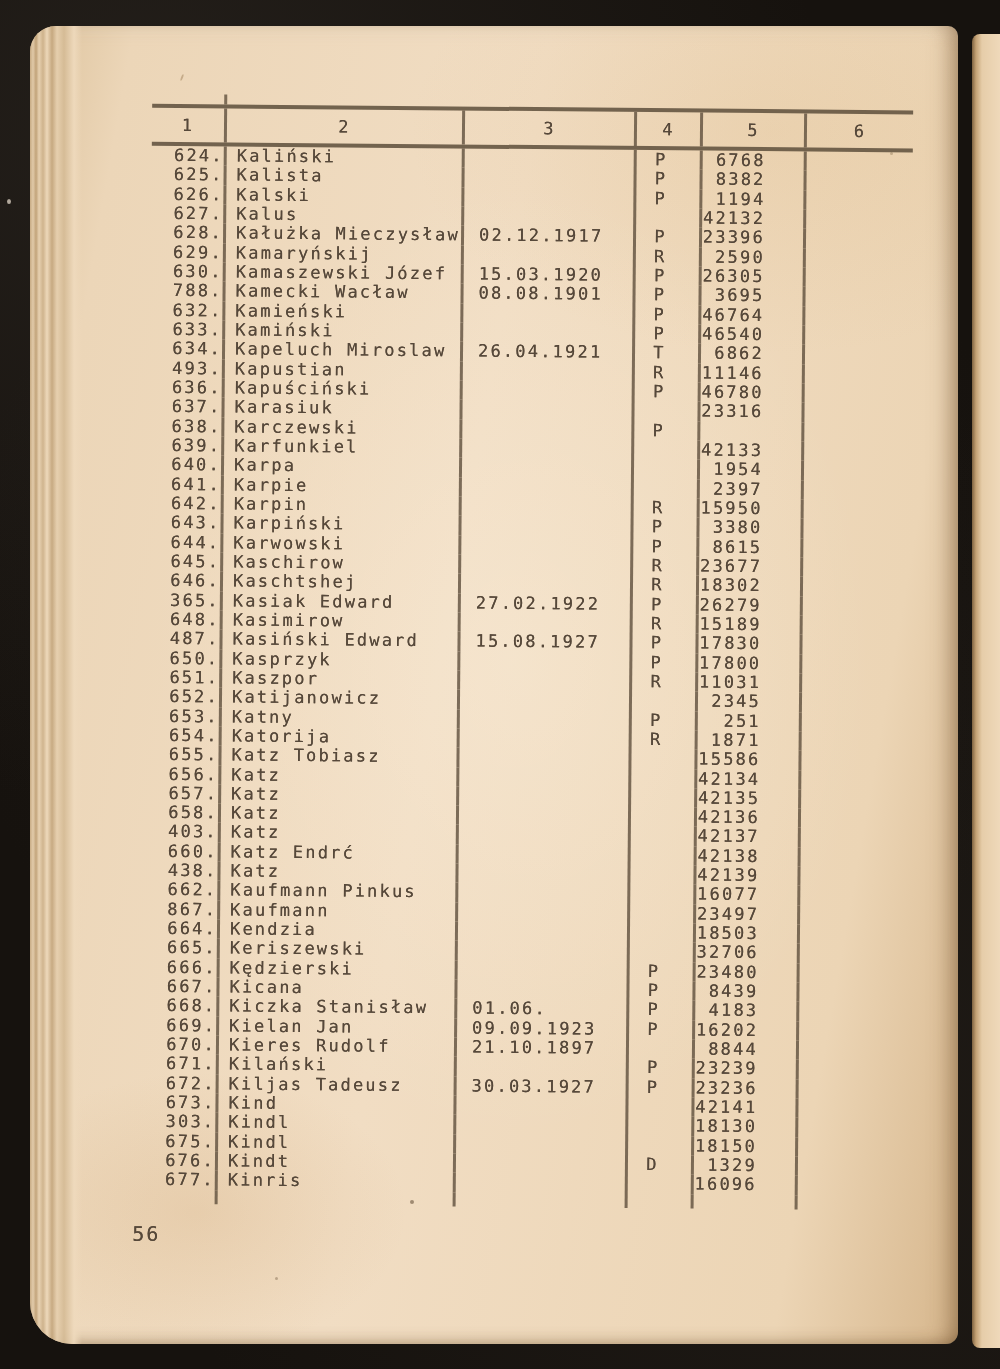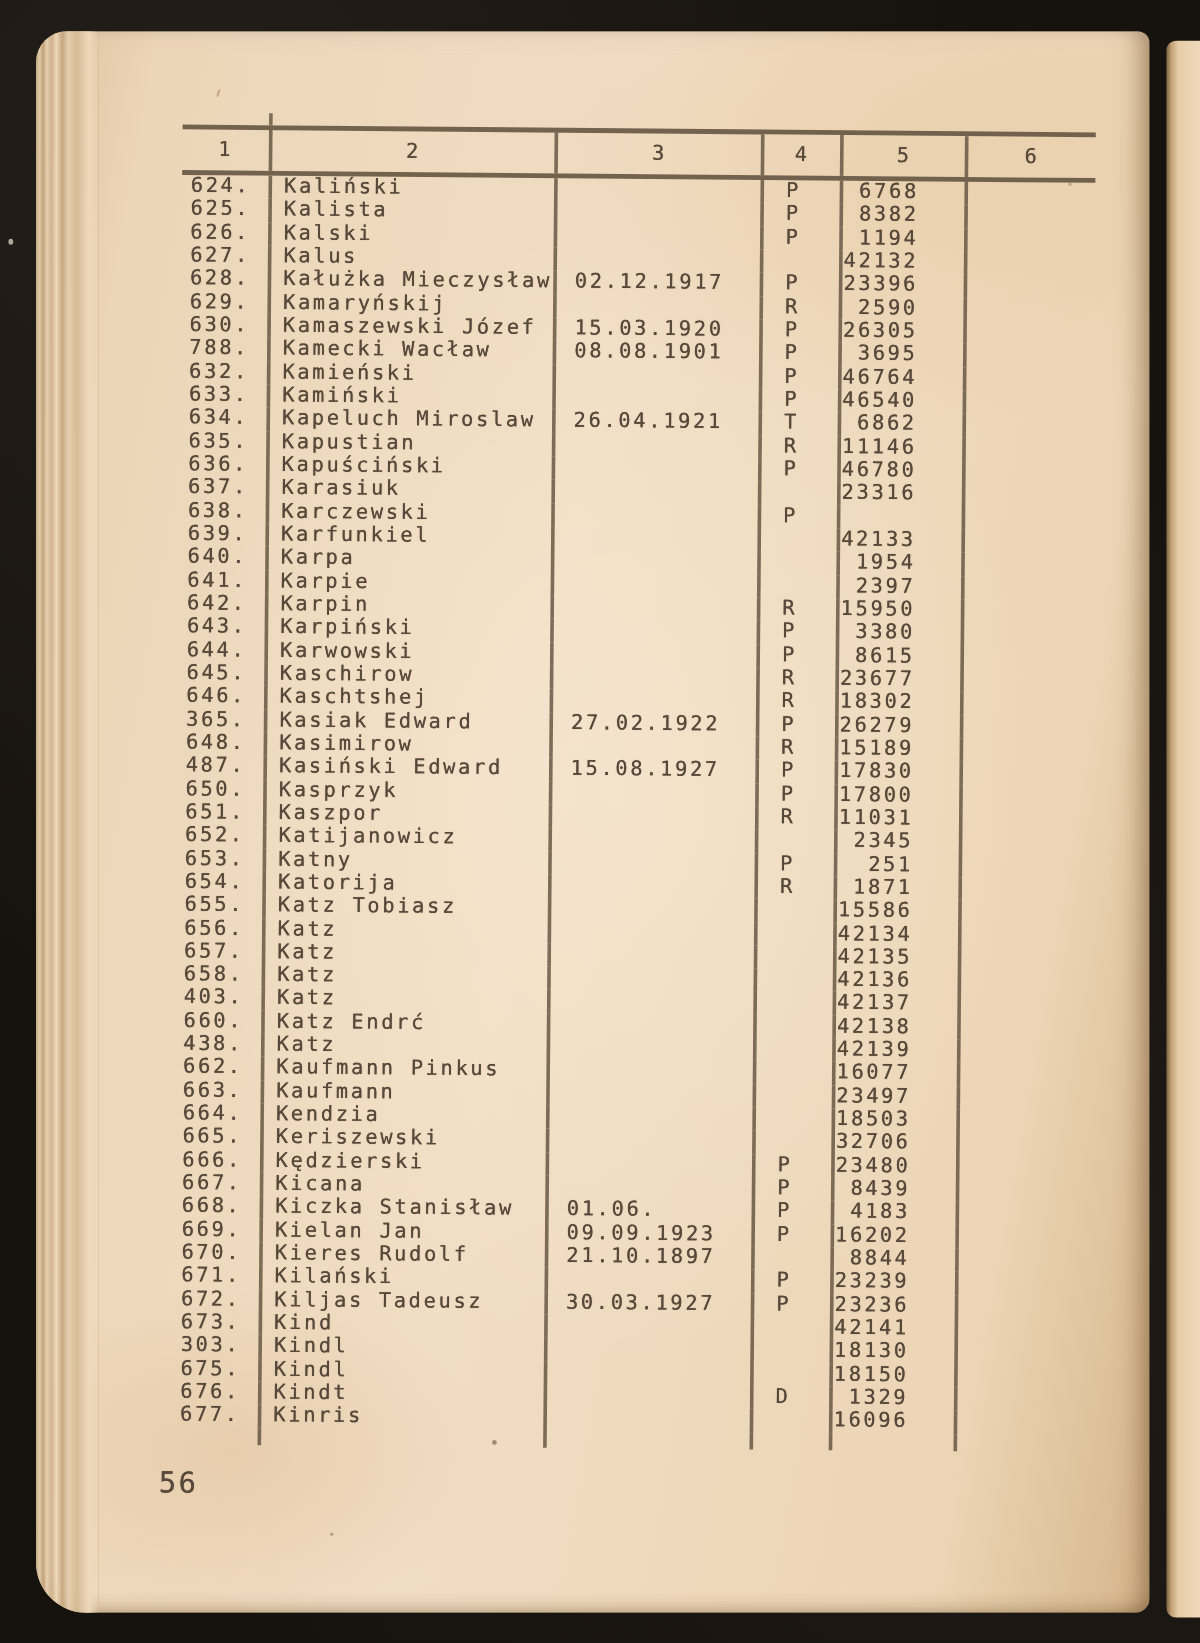--- a/index.html
+++ b/index.html
@@ -68,29 +68,29 @@
     height:34px;line-height:34px;
     font-size:17px;letter-spacing:2px;
     text-shadow:0 0 .6px rgba(86,72,58,.85);
   }
   .thead .cell{text-align:center;}
   .tick{position:absolute;left:72px;top:-10px;width:3px;height:10px;background:rgba(97,82,63,.8);}
   .cell{box-sizing:border-box;overflow:hidden;white-space:nowrap;}
   .c1,.c2,.c3,.c4,.c5{border-right:3px solid rgba(97,82,63,.82);}
   .row{height:19.33px;line-height:19.33px;font-size:17px;letter-spacing:2.2px;
        text-shadow:0 0 .6px rgba(86,72,58,.9);}
-  .row .c1{text-align:right;padding-right:15px;}
+  .row .c1{text-align:right;}
   .row .c2{padding-left:10px;}
   .row .c3{padding-left:15px;}
   .row .c4{text-align:center;padding-right:14px;}
   .row .c5{text-align:right;padding-right:38px;}
   .spacer{height:14px;}
   .page-num{
     position:absolute;left:112px;top:1196px;
-    font-size:24px;letter-spacing:2px;
+    font-size:20px;letter-spacing:2px;
     text-shadow:0 0 .6px rgba(86,72,58,.9);
   }
 </style>
 </head>
 <body>
 
 <div class="page-next"></div>
 
 <div class="page">
   <div class="typed">
@@ -200,21 +200,21 @@
   <div class="grid row">
     <div class="cell c1">634.</div>
     <div class="cell c2">Kapeluch Miroslaw</div>
     <div class="cell c3">26.04.1921</div>
     <div class="cell c4">T</div>
     <div class="cell c5">6862</div>
     <div class="cell c6"></div>
   </div>
 
   <div class="grid row">
-    <div class="cell c1">635.</div>
+    <div class="cell c1">493.</div>
     <div class="cell c2">Kapustian</div>
     <div class="cell c3"></div>
     <div class="cell c4">R</div>
     <div class="cell c5">11146</div>
     <div class="cell c6"></div>
   </div>
 
   <div class="grid row">
     <div class="cell c1">636.</div>
     <div class="cell c2">Kapuściński</div>
@@ -452,21 +452,21 @@
   <div class="grid row">
     <div class="cell c1">662.</div>
     <div class="cell c2">Kaufmann Pinkus</div>
     <div class="cell c3"></div>
     <div class="cell c4"></div>
     <div class="cell c5">16077</div>
     <div class="cell c6"></div>
   </div>
 
   <div class="grid row">
-    <div class="cell c1">663.</div>
+    <div class="cell c1">867.</div>
     <div class="cell c2">Kaufmann</div>
     <div class="cell c3"></div>
     <div class="cell c4"></div>
     <div class="cell c5">23497</div>
     <div class="cell c6"></div>
   </div>
 
   <div class="grid row">
     <div class="cell c1">664.</div>
     <div class="cell c2">Kendzia</div>

